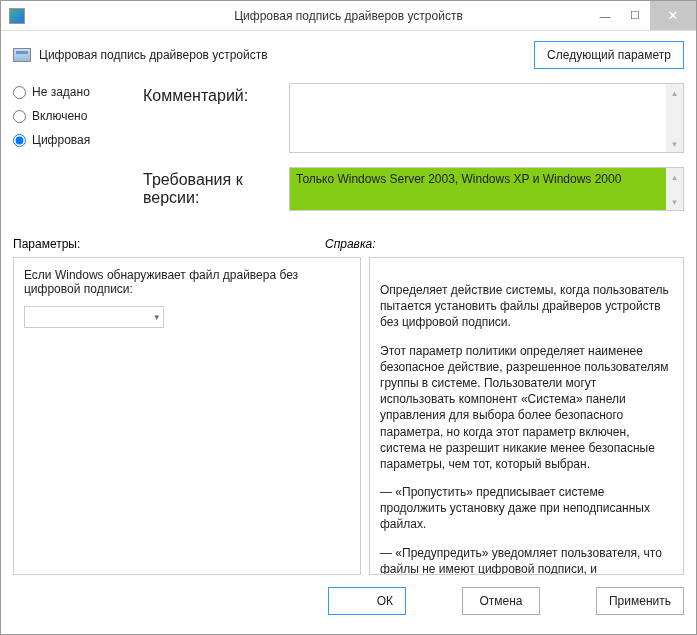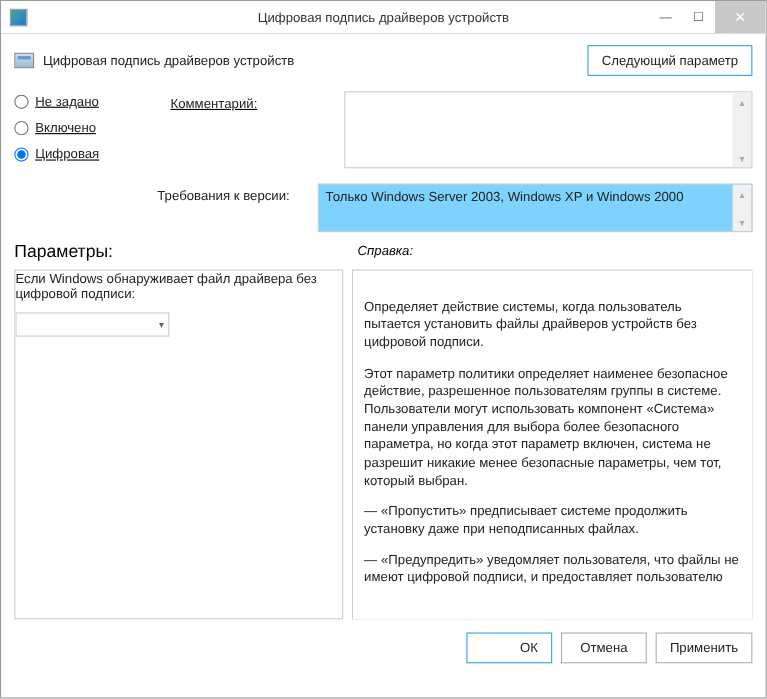--- a/index.html
+++ b/index.html
@@ -92,37 +92,36 @@
       color: #999;
       border-color: #ccc;
       cursor: default;
     }
     .btn.primary-outline {
       border: 1px solid #3399ff;
       text-align: right;
     }
     .radio-comment-row {
       display: flex;
-      gap: 30px;
+      gap: 18px;
       margin-bottom: 10px;
-      text-decoration: underline;
     }
     .radio-col { width: 112px; padding-top: 2px;}
     .radio-item {
       display: flex;
       align-items: center;
       gap: 6px;
       margin-bottom: 10px;
       font-size: 12px;
       color: #222;
     }
     .radio-item input { margin:0; }
     .label-col {
       width: 128px;
-      font-size: 12px;
+      font-size: 16px;
       color: #222;
       padding-top: 4px;
     }
     .comment-box {
       flex: 1;
       height: 70px;
       border: 1px solid #ccc;
       background: #fff;
       position: relative;
     }
@@ -136,70 +135,70 @@
       justify-content: space-between;
     }
     .scroll-arrow {
       height: 17px;
       display:flex;align-items:center;justify-content:center;
       color:#aaa;font-size:9px;
     }
     .req-row {
       display: flex;
       gap: 18px;
-      margin-bottom: 10px;
+      margin-bottom: 26px;
     }
     .req-spacer{width:112px;}
     .req-box {
       flex: 1;
       height: 44px;
       border: 1px solid #ccc;
-      background: #7dd3fc;
+      background: #84cc16;
       position: relative;
       padding: 4px 20px 4px 6px;
       font-size: 12px;
       color: #222;
     }
     .section-labels {
       display: flex;
       margin-top: 8px;
       margin-bottom: 6px;
     }
-    .section-labels .left { width: 300px; font-size:16px; }
+    .section-labels .left { width: 300px; font-size:12px; }
     .section-labels .right { flex:1; padding-left: 12px; font-size:12px;font-style:italic;}
     .panels {
       display: flex;
       gap: 8px;
     }
     .panel {
       border: 1px solid #ccc;
       background: #fff;
       height: 318px;
       overflow: hidden;
     }
-    .panel.left { width: 299px; }
+    .panel.left { width: 348px; padding: 10px; }
     .panel.right { flex: 1; padding: 24px 10px; overflow-y: auto; line-height: 1.35;}
     .panel-msg { font-size: 12px; margin-bottom: 10px; color:#222;}
     .dropdown {
       width: 140px;
       height: 22px;
       border: 1px solid #ccc;
       background: #fff;
       display:flex;align-items:center;justify-content:flex-end;
       padding-right:4px;
     }
     .dropdown .chev{font-size:9px;color:#666;}
     .help-text p { margin: 0 0 12px 0; font-size:12px; color:#222;}
     .footer {
       display:flex;
       justify-content:flex-end;
       gap: 8px;
       padding: 12px 12px 10px 0;
     }
-    .footer .btn { min-width: 78px; }
+    .footer .btn { min-width: 78px; margin-left: 48px; }
   </style>
 </head>
 <body>
 
 <div class="titlebar">
   <div class="titlebar-icon"></div>
   <div class="titlebar-title">Цифровая подпись драйверов устройств</div>
   <div class="win-controls">
     <div class="win-btn">—</div>
     <div class="win-btn">☐</div>

